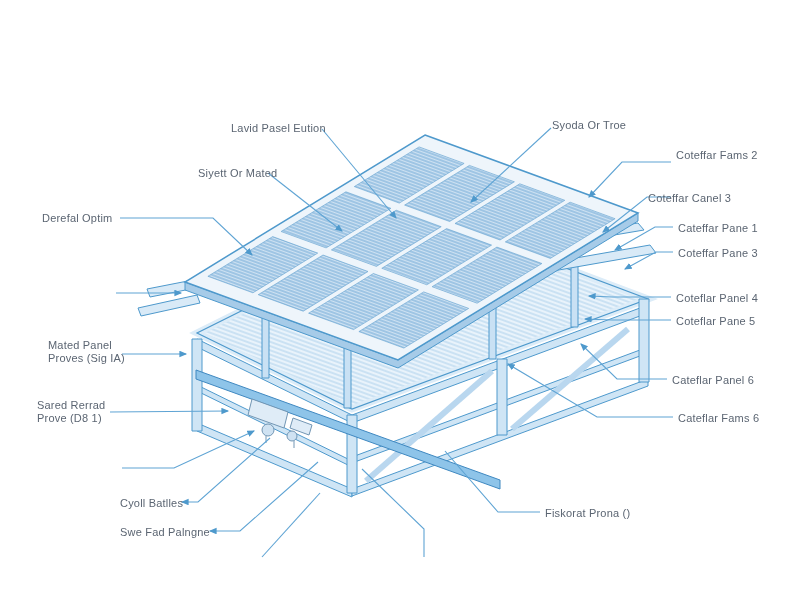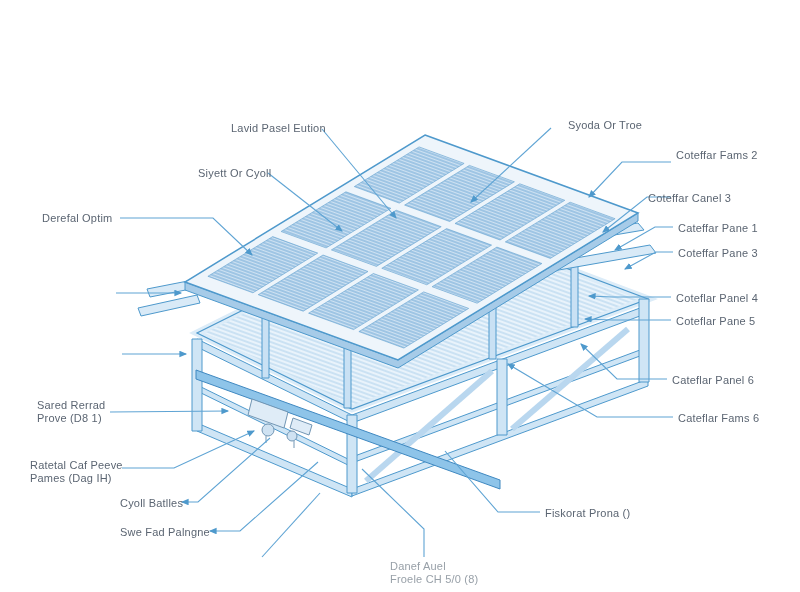--- a/index.html
+++ b/index.html
@@ -122,40 +122,36 @@
     <polyline points="673,215 656,215 625,232" marker-end="url(#arrow)"></polyline>
     <polyline points="671,260 612,260 589,259" marker-end="url(#arrow)"></polyline>
     <polyline points="671,283 612,283 585,282" marker-end="url(#arrow)"></polyline>
     <polyline points="667,342 617,342 581,307" marker-end="url(#arrow)"></polyline>
     <polyline points="673,380 597,380 508,327" marker-end="url(#arrow)"></polyline>
     <polyline points="445,414 498,475 540,475"></polyline>
   </g>
 </svg>
 
 <div class="lbl" style="left:231px;top:85px">Lavid Pasel Eution</div>
-<div class="lbl" style="left:198px;top:130px">Siyett Or Cyoll</div>
+<div class="lbl" style="left:198px;top:130px">Siyett Or Mated</div>
 <div class="lbl" style="left:42px;top:175px">Derefal Optim</div>
-<div class="lbl" style="left:568px;top:82px">Syoda Or Troe</div>
+<div class="lbl" style="left:552px;top:82px">Syoda Or Troe</div>
 
+<div class="lbl" style="left:48px;top:302px">
+  <span>Mated Panel</span><br>
+  <span>Proves (Sig IA)</span>
+</div>
 <div class="lbl" style="left:37px;top:362px">
   <span>Sared Rerrad</span><br>
   <span>Prove (D8 1)</span>
-</div>
-<div class="lbl" style="left:30px;top:422px">
-  <span>Ratetal Caf Peeve</span><br>
-  <span>Pames (Dag IH)</span>
 </div>
 
 <div class="lbl" style="left:120px;top:460px">Cyoll Batlles</div>
 <div class="lbl" style="left:120px;top:489px">Swe Fad Palngne</div>
 
-<div class="lbl dim" style="left:390px;top:523px">
-  <span>Danef Auel</span><br>
-  <span>Froele CH 5/0 (8)</span>
-</div>
 
 <div class="lbl" style="left:676px;top:112px">Coteffar Fams 2</div>
 <div class="lbl" style="left:648px;top:155px">Coteffar Canel 3</div>
 <div class="lbl" style="left:678px;top:185px">Cateffar Pane 1</div>
 <div class="lbl" style="left:678px;top:210px">Coteffar Pane 3</div>
 <div class="lbl" style="left:676px;top:255px">Coteflar Panel 4</div>
 <div class="lbl" style="left:676px;top:278px">Coteflar Pane 5</div>
 <div class="lbl" style="left:672px;top:337px">Cateflar Panel 6</div>
 <div class="lbl" style="left:678px;top:375px">Cateflar Fams 6</div>
 <div class="lbl" style="left:545px;top:470px">Fiskorat Prona ()</div>

